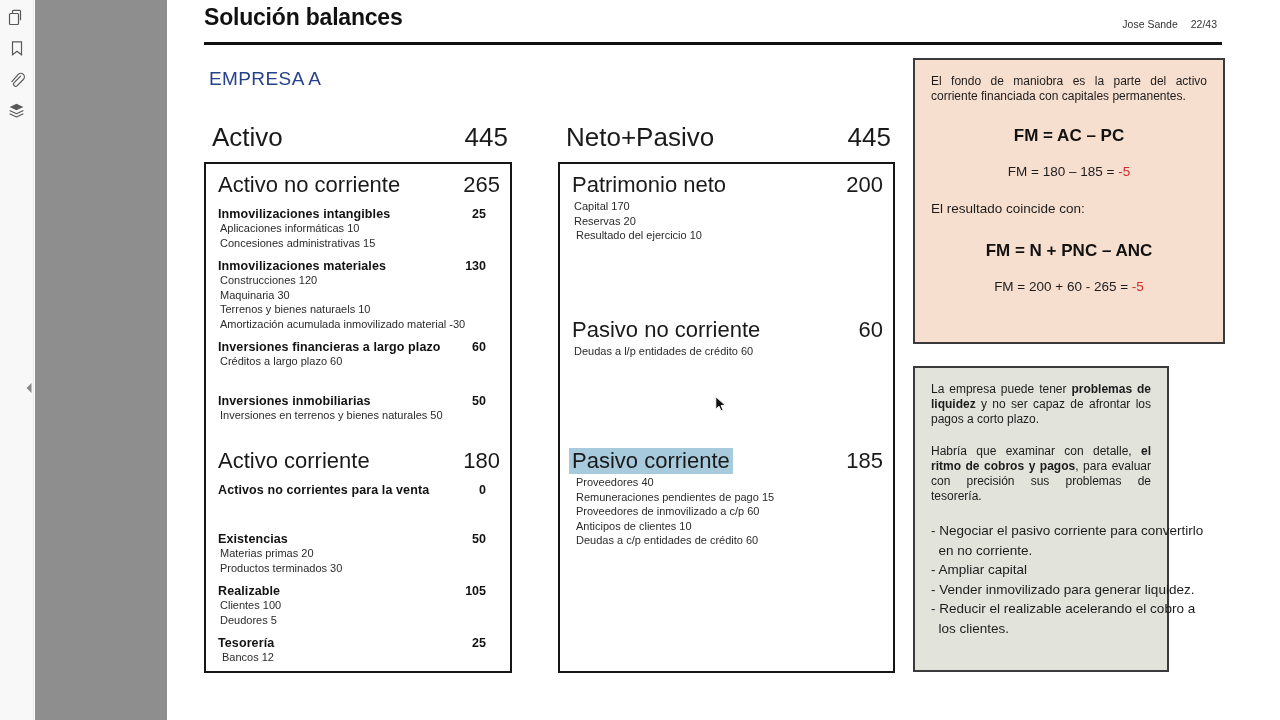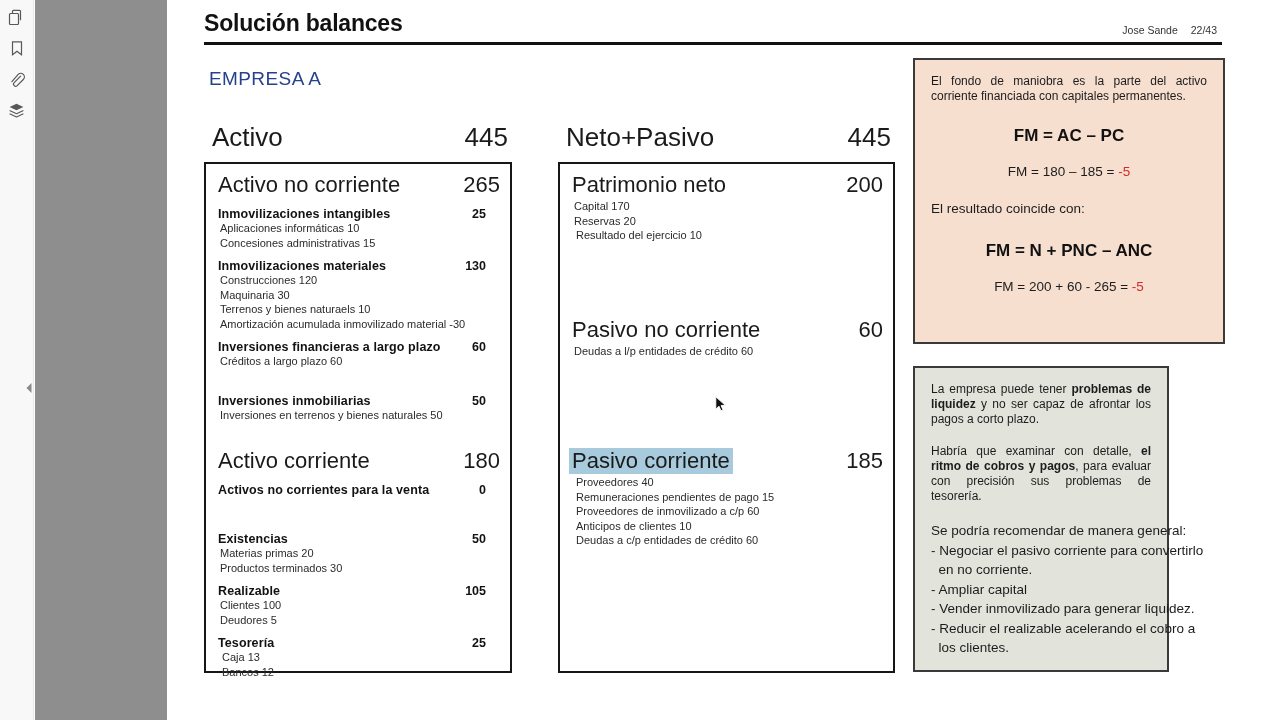--- a/index.html
+++ b/index.html
@@ -61,21 +61,21 @@
   .page {
     position: absolute;
     left: 167px; top: 0;
     width: 1113px; height: 720px;
     background: #ffffff;
   }
 
   
   .doc-header {
     position: absolute;
-    left: 37px; top: 8px;
+    left: 37px; top: 2px;
     width: 1018px;
   }
   .doc-title {
     font-size: 23px;
     font-weight: bold;
     color: #111111;
     letter-spacing: -0.2px;
     line-height: 30px;
   }
   .header-meta {
@@ -350,21 +350,20 @@
           <span class="sec-bold-name">Realizable</span>
           <span class="sec-bold-val">105</span>
         </div>
         <div class="detail">Clientes 100</div>
         <div class="detail">Deudores 5</div>
 
         <div class="sec-bold">
           <span class="sec-bold-name">Tesorería</span>
           <span class="sec-bold-val">25</span>
         </div>
-        <div class="detail indent">Caja 13</div>
         <div class="detail indent">Bancos 12</div>
 
       </div>
     </div>
 
     <div class="col col-right">
       <div class="col-head">
         <span class="col-head-name">Neto+Pasivo</span>
         <span class="col-head-total">445</span>
       </div>
@@ -416,21 +415,20 @@
     </div>
 
     <div class="info-box box-advice">
       <div class="p-just advice-p">
         <span>La empresa puede tener </span><b>problemas de liquidez</b><span> y no ser capaz de afrontar los pagos a corto plazo.</span>
       </div>
       <div class="p-just advice-p">
         <span>Habría que examinar con detalle, </span><b>el ritmo de cobros y pagos</b><span>, para evaluar con precisión sus problemas de tesorería.</span>
       </div>
       <div class="advice-list">
-        <div>Se podría recomendar de manera general:</div>
         <div>- Negociar el pasivo corriente para convertirlo
   en no corriente.</div>
         <div>- Ampliar capital</div>
         <div>- Vender inmovilizado para generar liquidez.</div>
         <div>- Reducir el realizable acelerando el cobro a
   los clientes.</div>
       </div>
     </div>
 
   </div>

